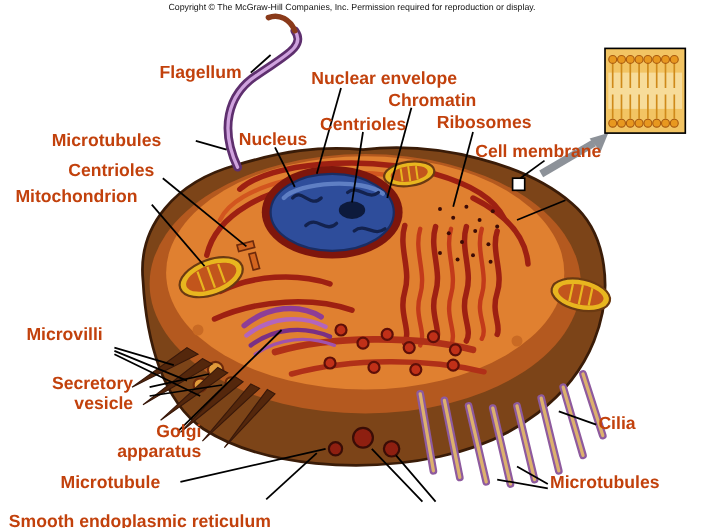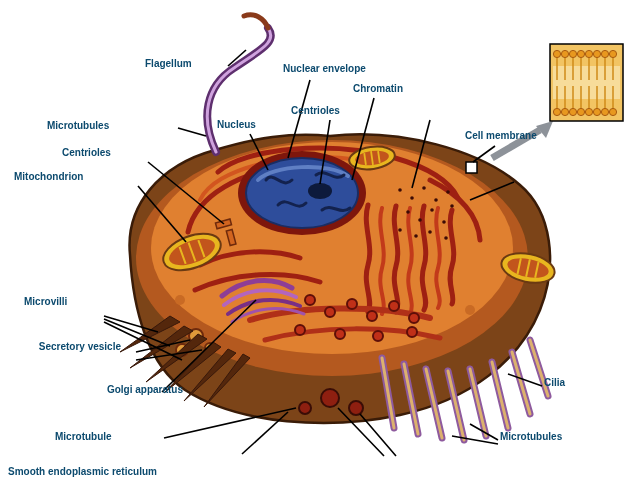--- a/index.html
+++ b/index.html
@@ -1,21 +1,21 @@
 <!DOCTYPE html>
 <html><head>
 <meta charset="utf-8">
 <style>
   html,body{margin:0;padding:0;background:#fff;}
   #stage{position:relative;width:640px;height:480px;background:#ffffff;overflow:hidden;
          font-family:"Liberation Sans",sans-serif;}
   #art{position:absolute;left:0;top:0;}
   .copyright{position:absolute;top:2px;left:0;width:640px;text-align:center;
              font-size:8px;color:#111;letter-spacing:0;}
-  .lbl{position:absolute;font-weight:bold;font-size:10px;color:#0c4a6e;line-height:1.1;white-space:nowrap;}
+  .lbl{position:absolute;font-weight:bold;font-size:16px;color:#c2410c;line-height:1.1;white-space:nowrap;}
   .lbl.wrap{white-space:normal;}
 </style>
 </head>
 <body>
 
 <div id="stage">
 
   <svg id="art" width="640" height="480" viewBox="0 0 640 480">
 
     <g>
@@ -213,28 +213,30 @@
       <path d="M 136,352 L 190,340 M 136,360 L 202,350"></path>
       <path d="M 162,392 L 256,300"></path>
       <path d="M 542,386 L 508,374"></path>
       <path d="M 164,438 L 296,408"></path>
       <path d="M 498,440 L 470,424 M 498,444 L 452,436"></path>
       <path d="M 242,454 L 288,412"></path>
       <path d="M 384,456 L 338,408 M 396,456 L 360,414"></path>
     </g>
   </svg>
 
+  <div class="copyright">Copyright © The McGraw-Hill Companies, Inc. Permission required for reproduction or display.</div>
 
   <div class="lbl" style="left:145px;top:58px;">Flagellum</div>
   <div class="lbl" style="left:353px;top:83px;">Chromatin</div>
   <div class="lbl" style="left:283px;top:63px;">Nuclear envelope</div>
   <div class="lbl" style="left:217px;top:119px;">Nucleus</div>
   <div class="lbl" style="left:291px;top:105px;">Centrioles</div>
+  <div class="lbl" style="left:397px;top:103px;">Ribosomes</div>
   <div class="lbl" style="left:47px;top:120px;">Microtubules</div>
-  <div class="lbl" style="left:432px;top:130px;margin-left:33px;">Cell membrane</div>
+  <div class="lbl" style="left:432px;top:130px;">Cell membrane</div>
   <div class="lbl" style="left:62px;top:147px;">Centrioles</div>
   <div class="lbl" style="left:14px;top:171px;">Mitochondrion</div>
   <div class="lbl" style="left:24px;top:296px;">Microvilli</div>
   <div class="lbl wrap" style="left:33px;top:341px;width:88px;text-align:right;">Secretory vesicle</div>
   <div class="lbl wrap" style="left:85px;top:384px;width:98px;text-align:right;">Golgi apparatus</div>
   <div class="lbl" style="left:544px;top:377px;">Cilia</div>
   <div class="lbl" style="left:55px;top:431px;">Microtubule</div>
   <div class="lbl" style="left:500px;top:431px;">Microtubules</div>
   <div class="lbl" style="left:8px;top:466px;">Smooth endoplasmic reticulum</div>
   <div class="lbl" style="left:361px;top:457px;margin-top:47px;">Lysosomes</div>

